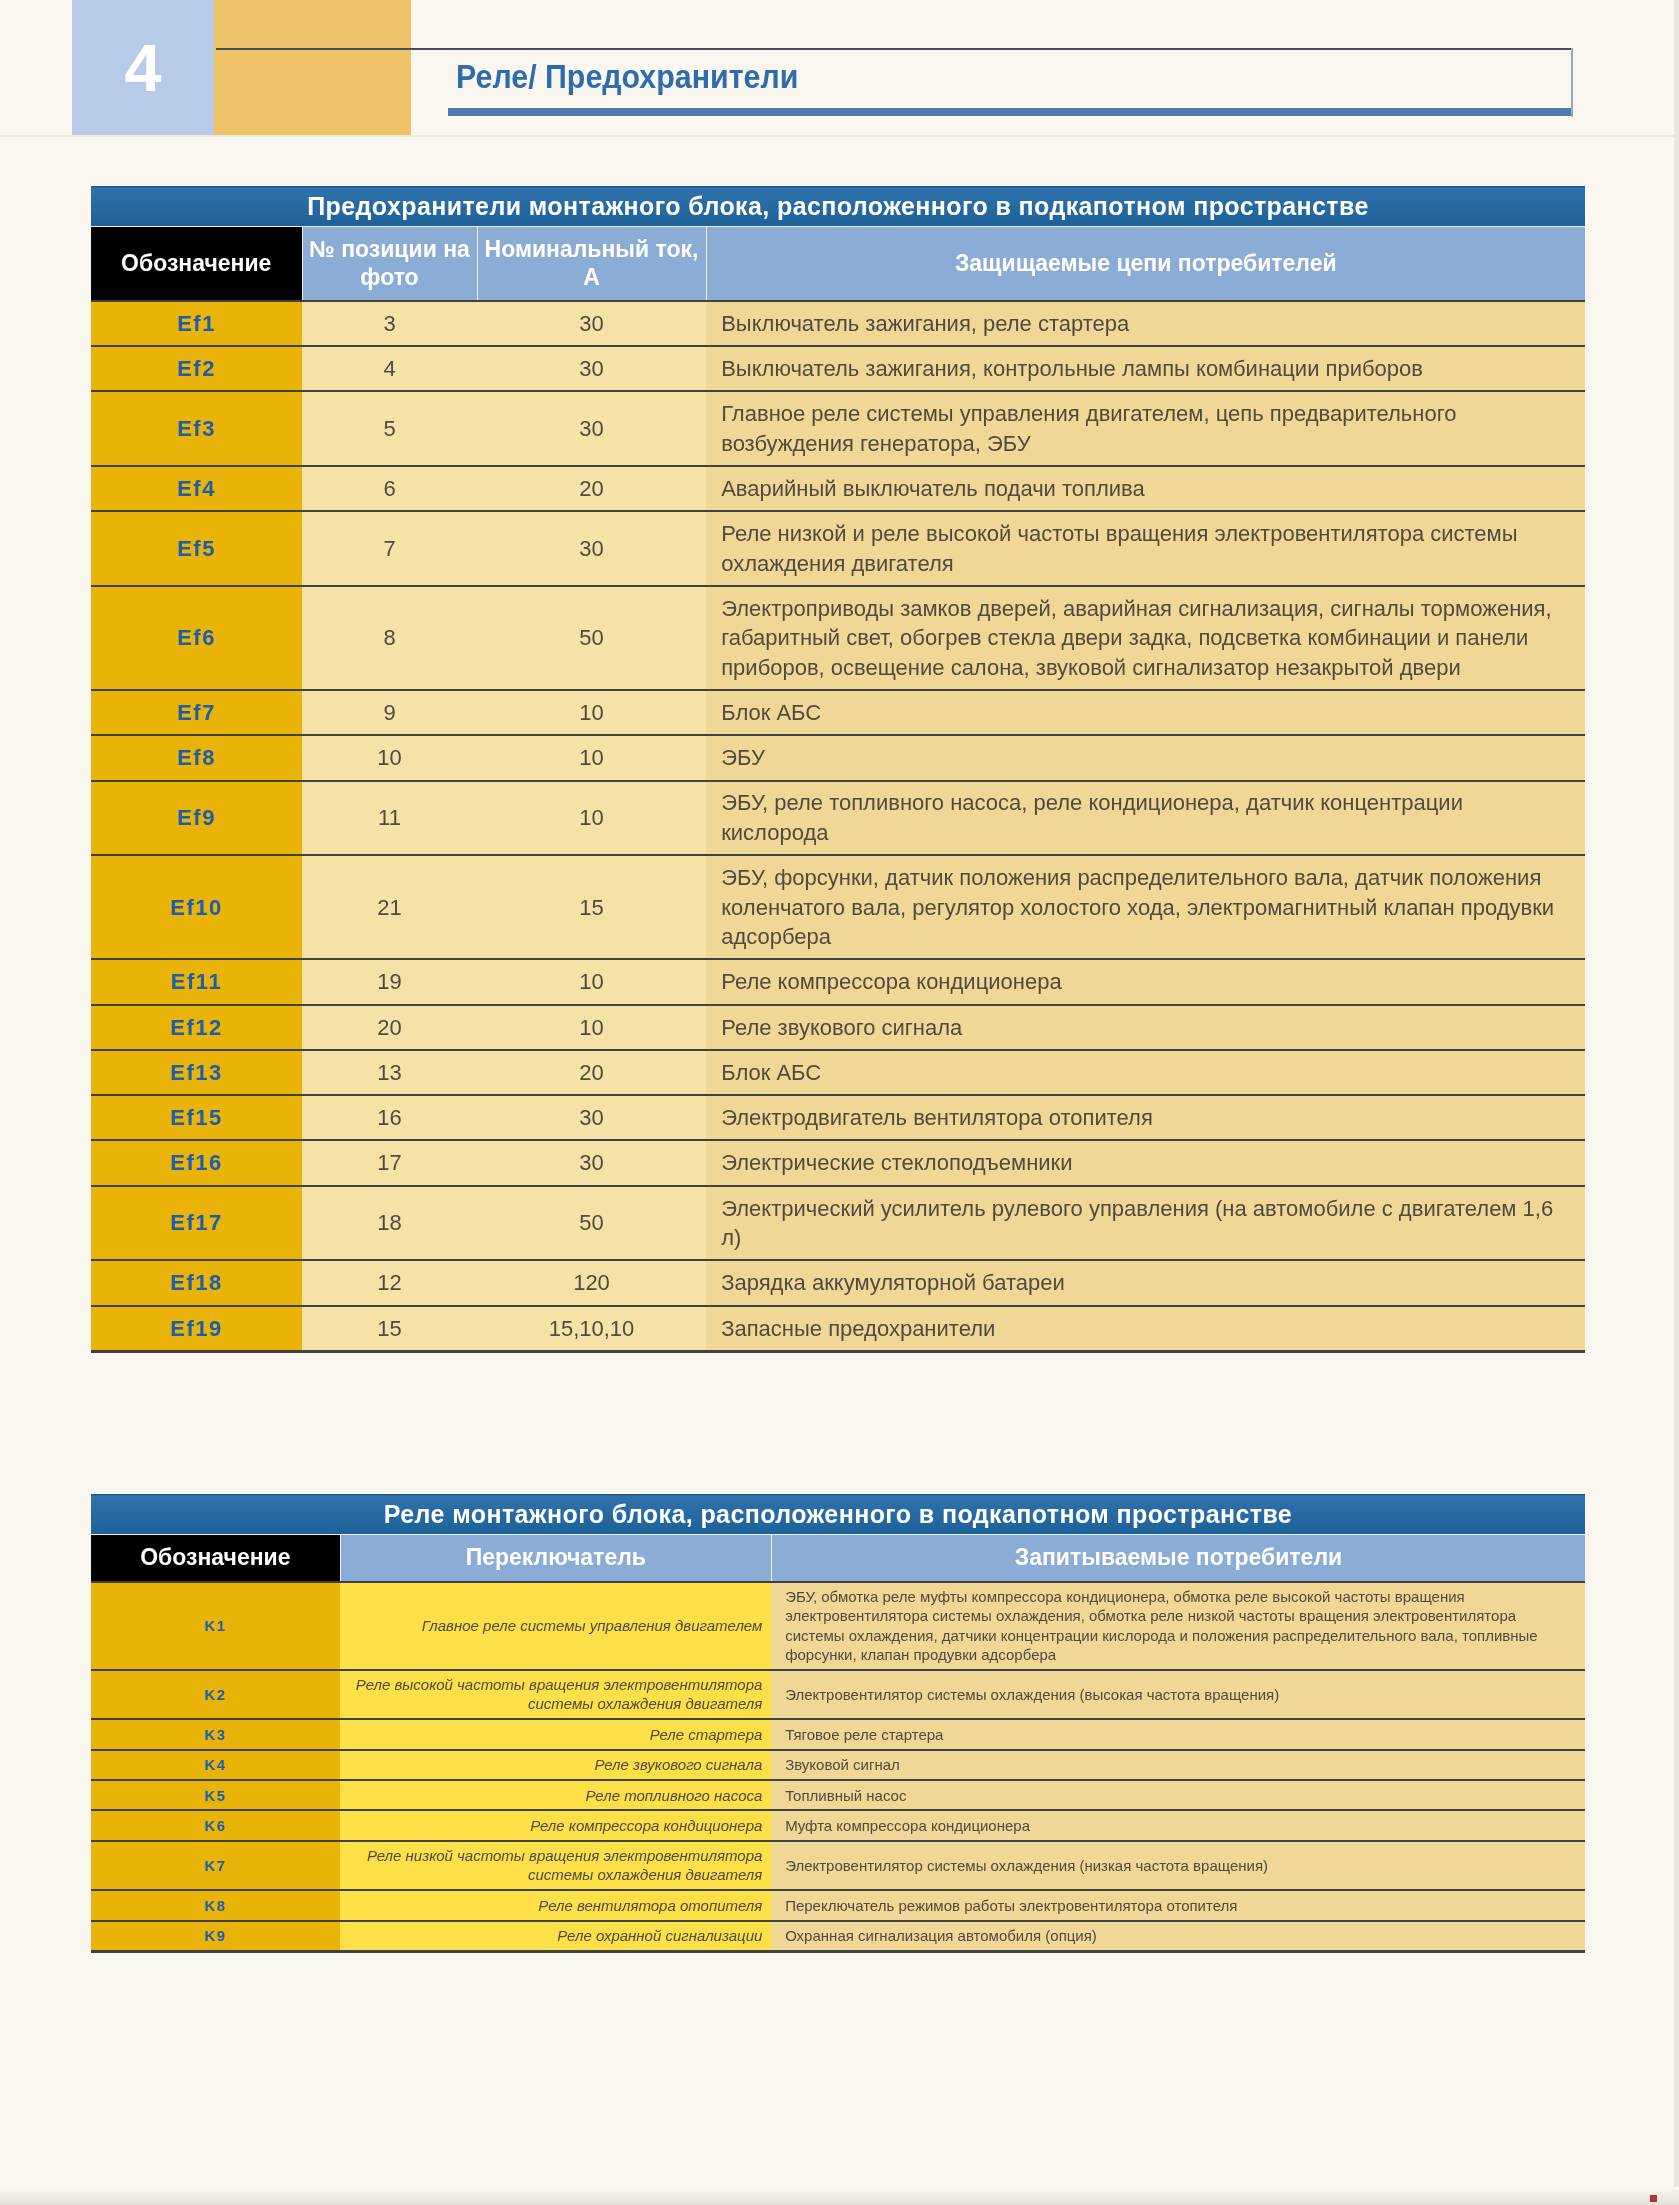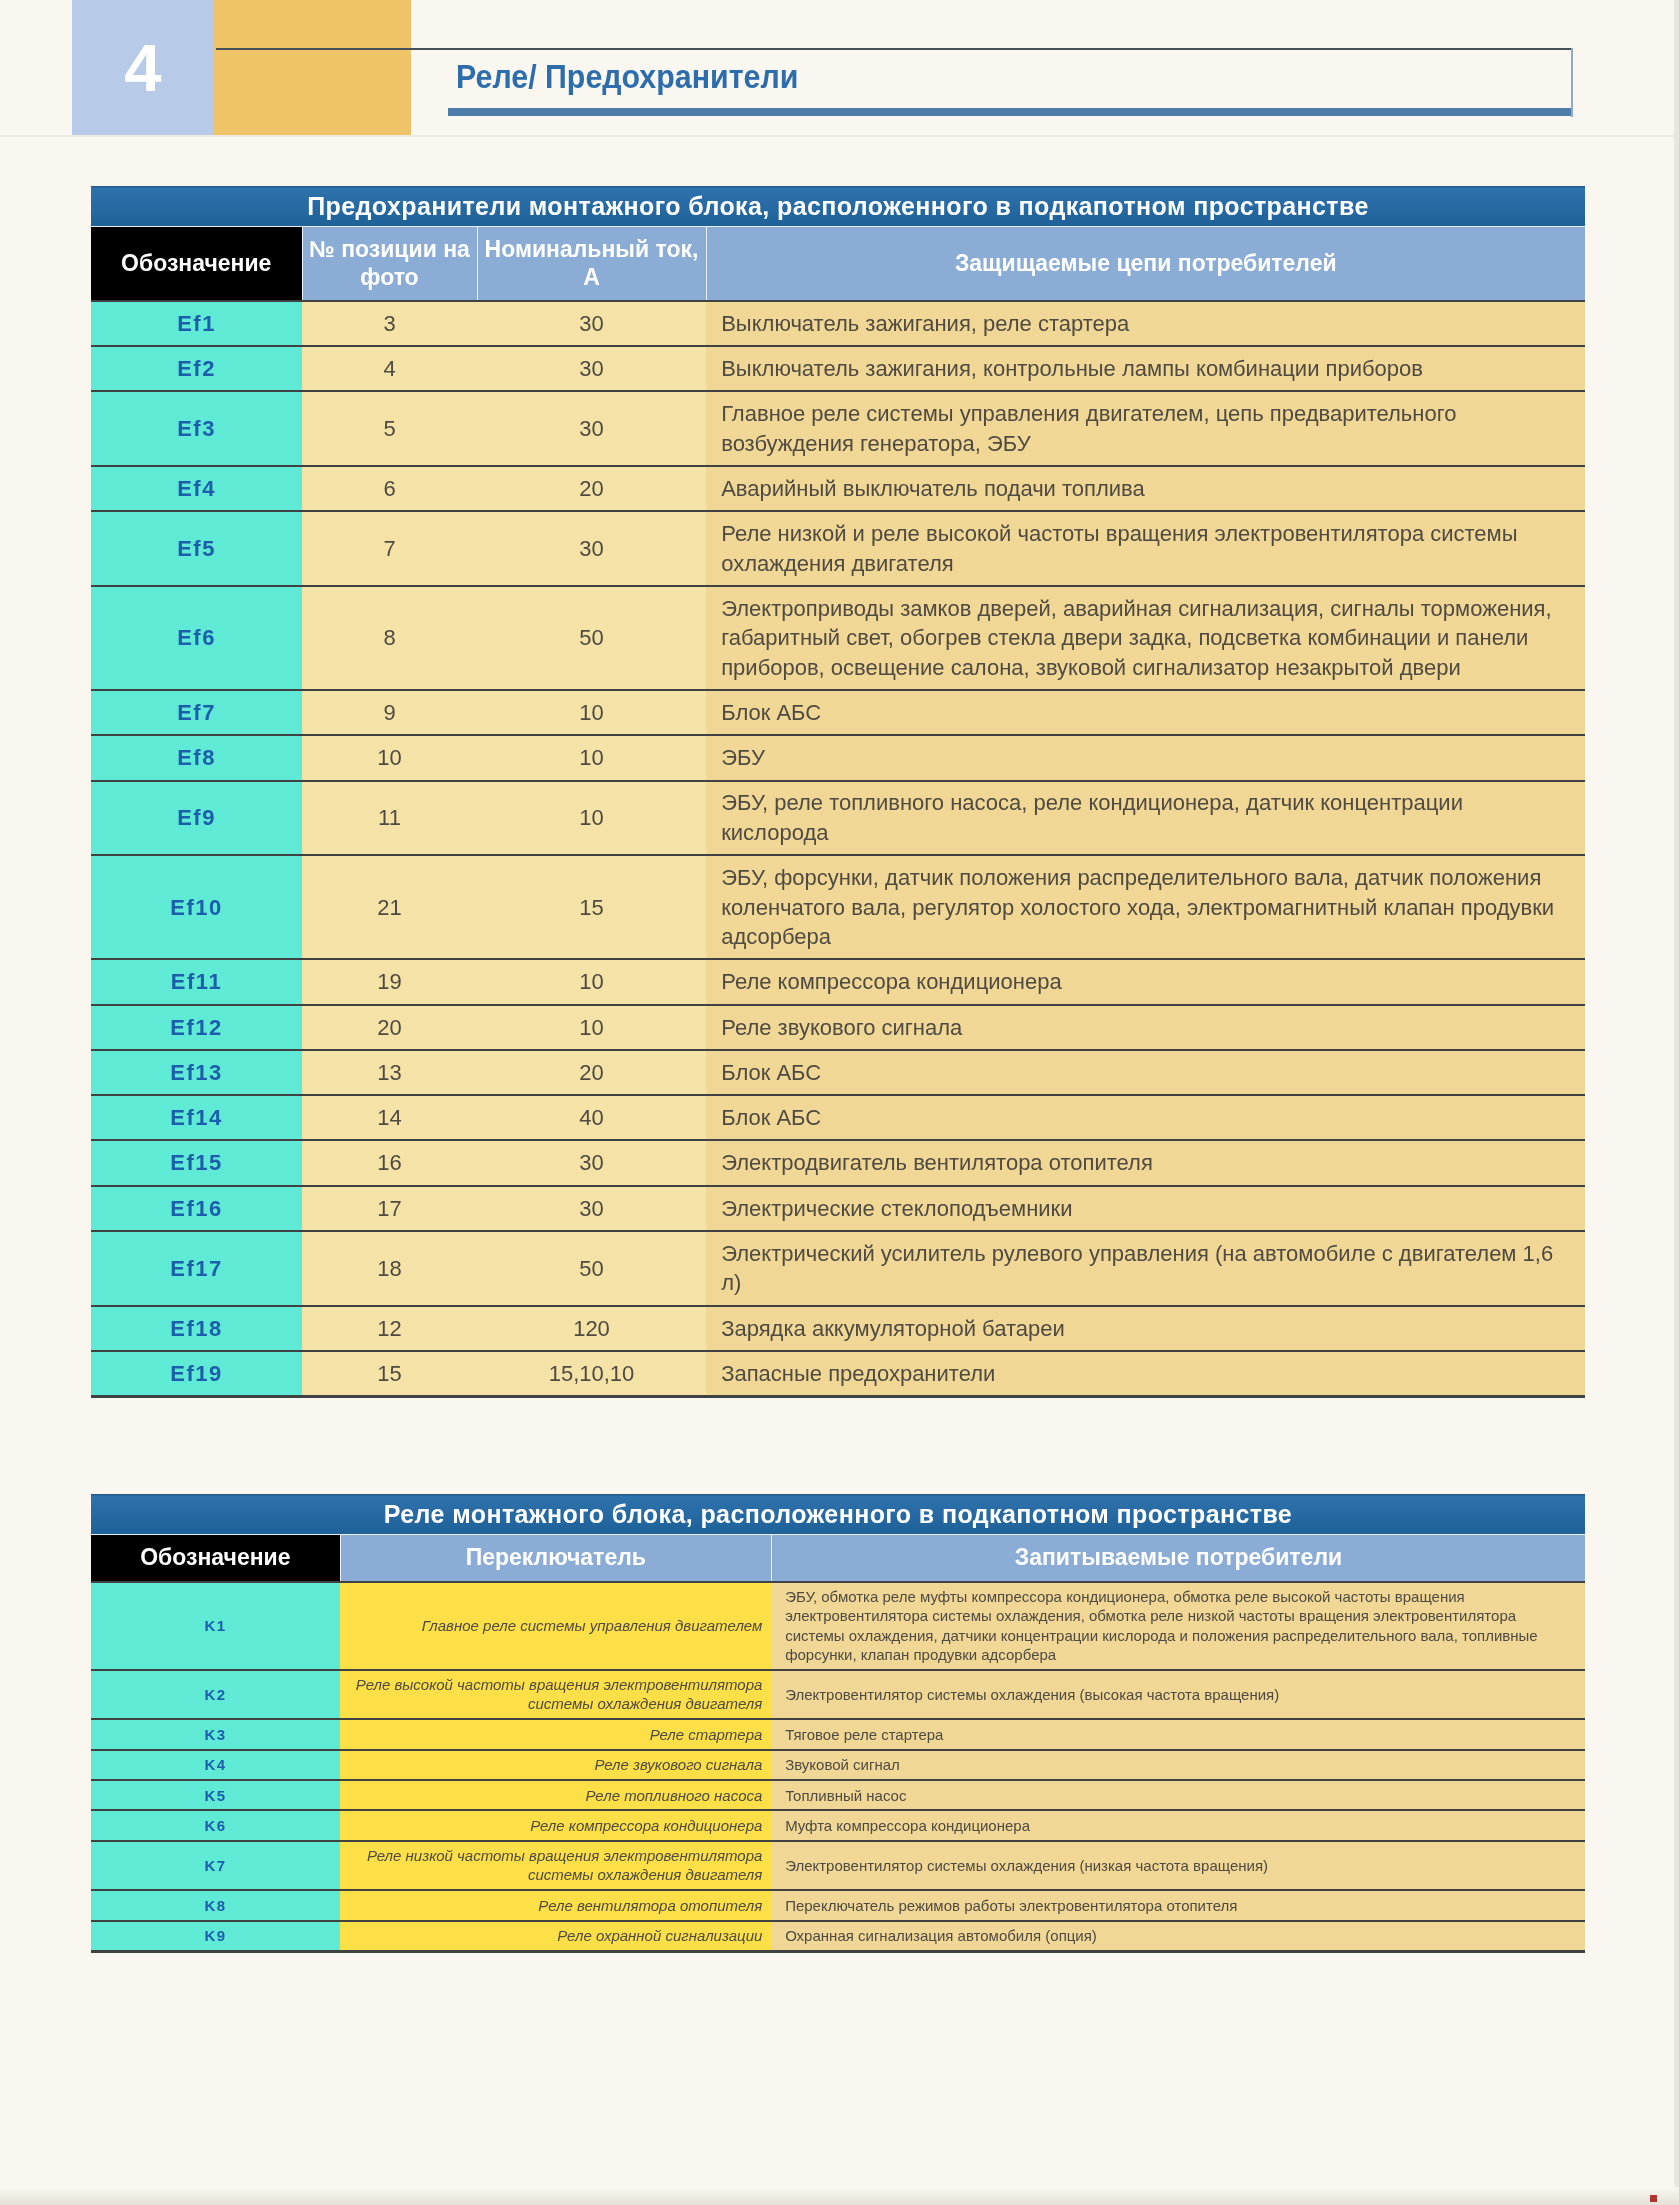--- a/index.html
+++ b/index.html
@@ -38,21 +38,21 @@
     height:37px;border-bottom:1.5px solid #e8eef6;letter-spacing:0.4px;
   }
   .cols td{
     background:#8bacd4;color:#ffffff;font-weight:bold;font-size:23px;
     text-align:center;vertical-align:middle;line-height:1.25;
     border-left:1.5px solid #edf2f9;padding:7.6px 4.6px;
   }
   .cols td:first-child{background:#000000;border-left:none;}
   tbody td{border-top:2.3px solid #3f4243;vertical-align:middle;}
   .idc{
-    background:#5eead4;color:#1c5dac;font-weight:bold;text-align:center;
+    background:#eab308;color:#1c5dac;font-weight:bold;text-align:center;
     font-size:23px;letter-spacing:1.5px;
   }
   .num{background:#f5e2a6;text-align:center;color:#4f4a42;}
   .desc{
     background:#f1d795;color:#4f4a42;text-align:left;
     hyphens:auto;margin-left:6px;-webkit-hyphens:auto;
   }
   
   #fuse-wrap{position:absolute;left:91px;top:186px;}
   .t1 .cols td{height:53px;}
@@ -191,26 +191,20 @@
     <td class="desc">Реле звукового сигнала</td>
   </tr>
 
   <tr>
     <td class="idc">Ef13</td>
     <td class="num">13</td>
     <td class="num">20</td>
     <td class="desc">Блок АБС</td>
   </tr>
 
-  <tr>
-    <td class="idc">Ef14</td>
-    <td class="num">14</td>
-    <td class="num">40</td>
-    <td class="desc">Блок АБС</td>
-  </tr>
 
   <tr>
     <td class="idc">Ef15</td>
     <td class="num">16</td>
     <td class="num">30</td>
     <td class="desc">Электродвигатель вентилятора отопителя</td>
   </tr>
 
   <tr>
     <td class="idc">Ef16</td>

